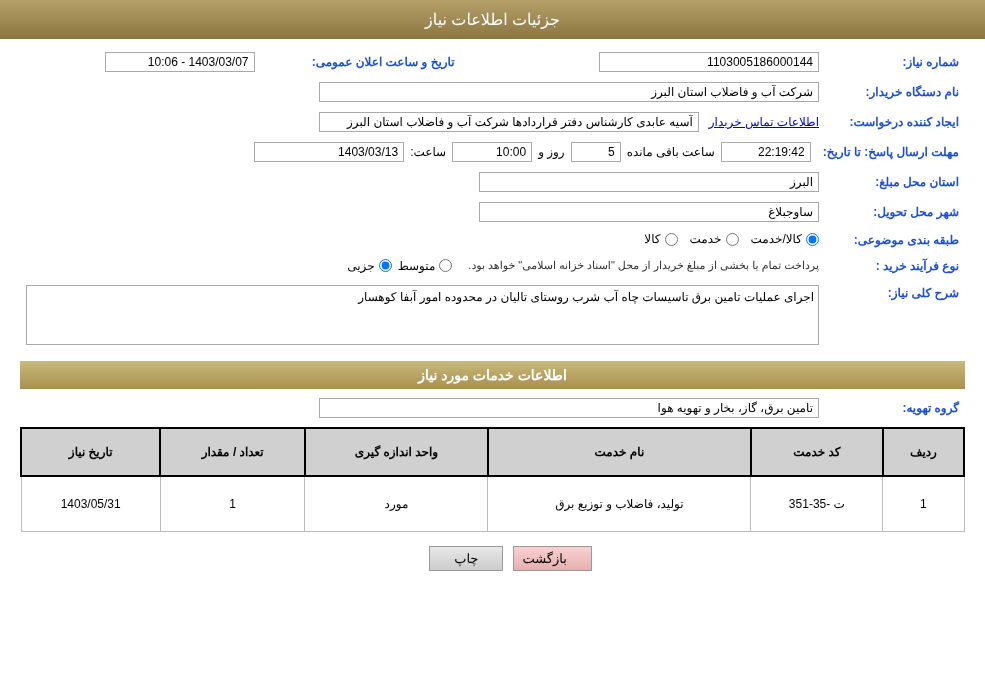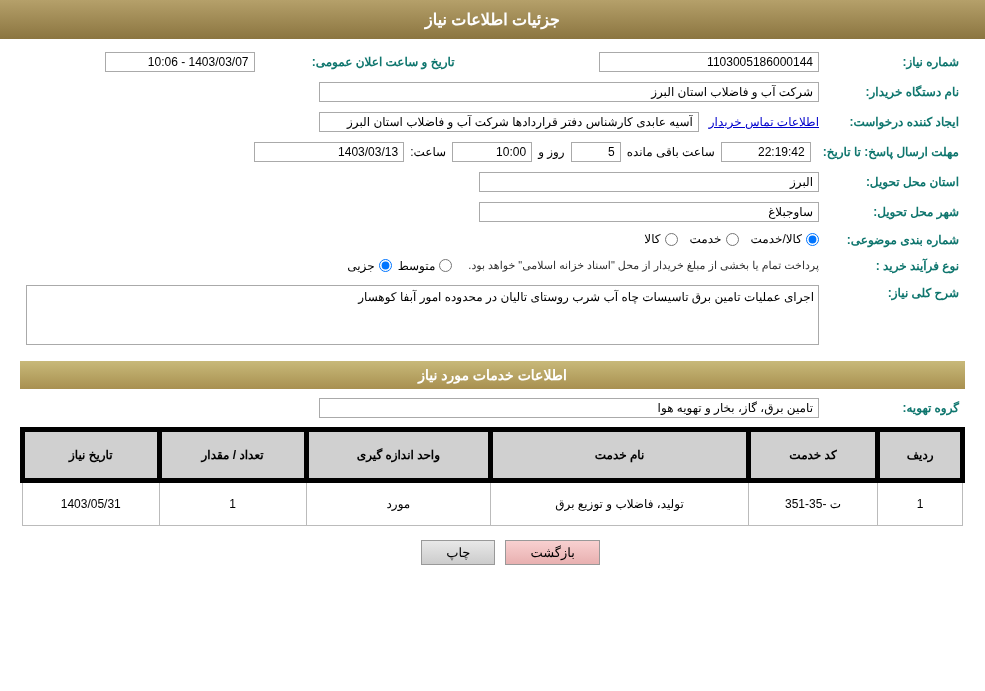--- a/index.html
+++ b/index.html
@@ -13,21 +13,21 @@
       width: 985px;
       min-height: 691px;
       background: #fff;
       margin: 0 auto;
     }
     .header-bar {
       background: linear-gradient(to bottom, #b5a06a, #8b7540);
       color: #fff;
       text-align: center;
       font-size: 16px;
-      font-weight: bold;
+      font-weight: normal;
       padding: 10px 0;
     }
     .main-content {
       padding: 10px 20px;
     }
     .section-title {
       background: linear-gradient(to bottom, #c8b97a, #a89050);
       color: #fff;
       text-align: center;
       font-size: 14px;
@@ -38,21 +38,21 @@
     .form-table {
       width: 100%;
       border-collapse: collapse;
       margin-bottom: 4px;
     }
     .form-table td {
       padding: 3px 6px;
       vertical-align: middle;
     }
     .label-cell {
-      color: #0f766e;
+      color: #1d4ed8;
       font-weight: bold;
       text-align: right;
       white-space: nowrap;
       width: 140px;
     }
     .value-cell {
       text-align: right;
     }
     .input-field {
       border: 1px solid #aaa;
@@ -90,28 +90,28 @@
       direction: rtl;
       resize: none;
     }
     .data-table {
       width: 100%;
       border-collapse: collapse;
       margin: 6px 0;
     }
     .data-table th {
       background: #d0d0d0;
-      border: 5px solid #000000;
+      border: 2px solid #000000;
       padding: 16px 8px;
       text-align: center;
       font-size: 12px;
     }
     .data-table td {
       border: 1px solid #bbb;
-      padding: 14px 8px;
+      padding: 20px 8px;
       text-align: center;
       font-size: 12px;
       background: #fff;
     }
     .button-bar {
       text-align: center;
       margin: 14px 0 10px 0;
       display: flex;
       justify-content: center;
       gap: 10px;
@@ -122,20 +122,21 @@
       font-family: Tahoma, Arial, sans-serif;
       border: 1px solid #999;
       cursor: pointer;
     }
     .btn-print {
       background: linear-gradient(to bottom, #e8e8e8, #cccccc);
       margin-left: 36px;
     }
     .btn-back {
       background: linear-gradient(to bottom, #f8d0d0, #e8b0b0);
+      padding-left: 8px;
     }
     .content-area {
       position: relative;
     }
   </style>
 </head>
 <body>
 
 <div class="page-wrapper">
   <div class="header-bar">
@@ -199,21 +200,21 @@
             <input class="input-field input-date" type="text" readonly="" value="1403/03/13" style="">
           </div>
         </td>
       </tr>
     </tbody>
       </table>
 
     <table class="form-table">
       <tbody>
           <tr>
-        <td class="label-cell">استان محل تحویل:</td>
+        <td class="label-cell">استان محل مبلغ:</td>
         <td class="value-cell">
           <input class="input-field input-wide" type="text" readonly="" value="البرز" style="">
         </td>
       </tr>
     </tbody>
       </table>
 
     <table class="form-table">
       <tbody>
           <tr>
@@ -221,21 +222,21 @@
         <td class="value-cell">
           <input class="input-field input-wide" type="text" readonly="" value="ساوجبلاغ" style="">
         </td>
       </tr>
     </tbody>
       </table>
 
     <table class="form-table">
       <tbody>
           <tr>
-        <td class="label-cell">شماره بندی موضوعی:</td>
+        <td class="label-cell">طبقه بندی موضوعی:</td>
         <td class="value-cell">
           <div class="radio-group">
             <div class="radio-item">
               <input type="radio" name="category" checked="" style="">
               <span>کالا/خدمت</span>
             </div>
             <div class="radio-item">
               <input type="radio" name="category" style="">
               <span>خدمت</span>
             </div>

